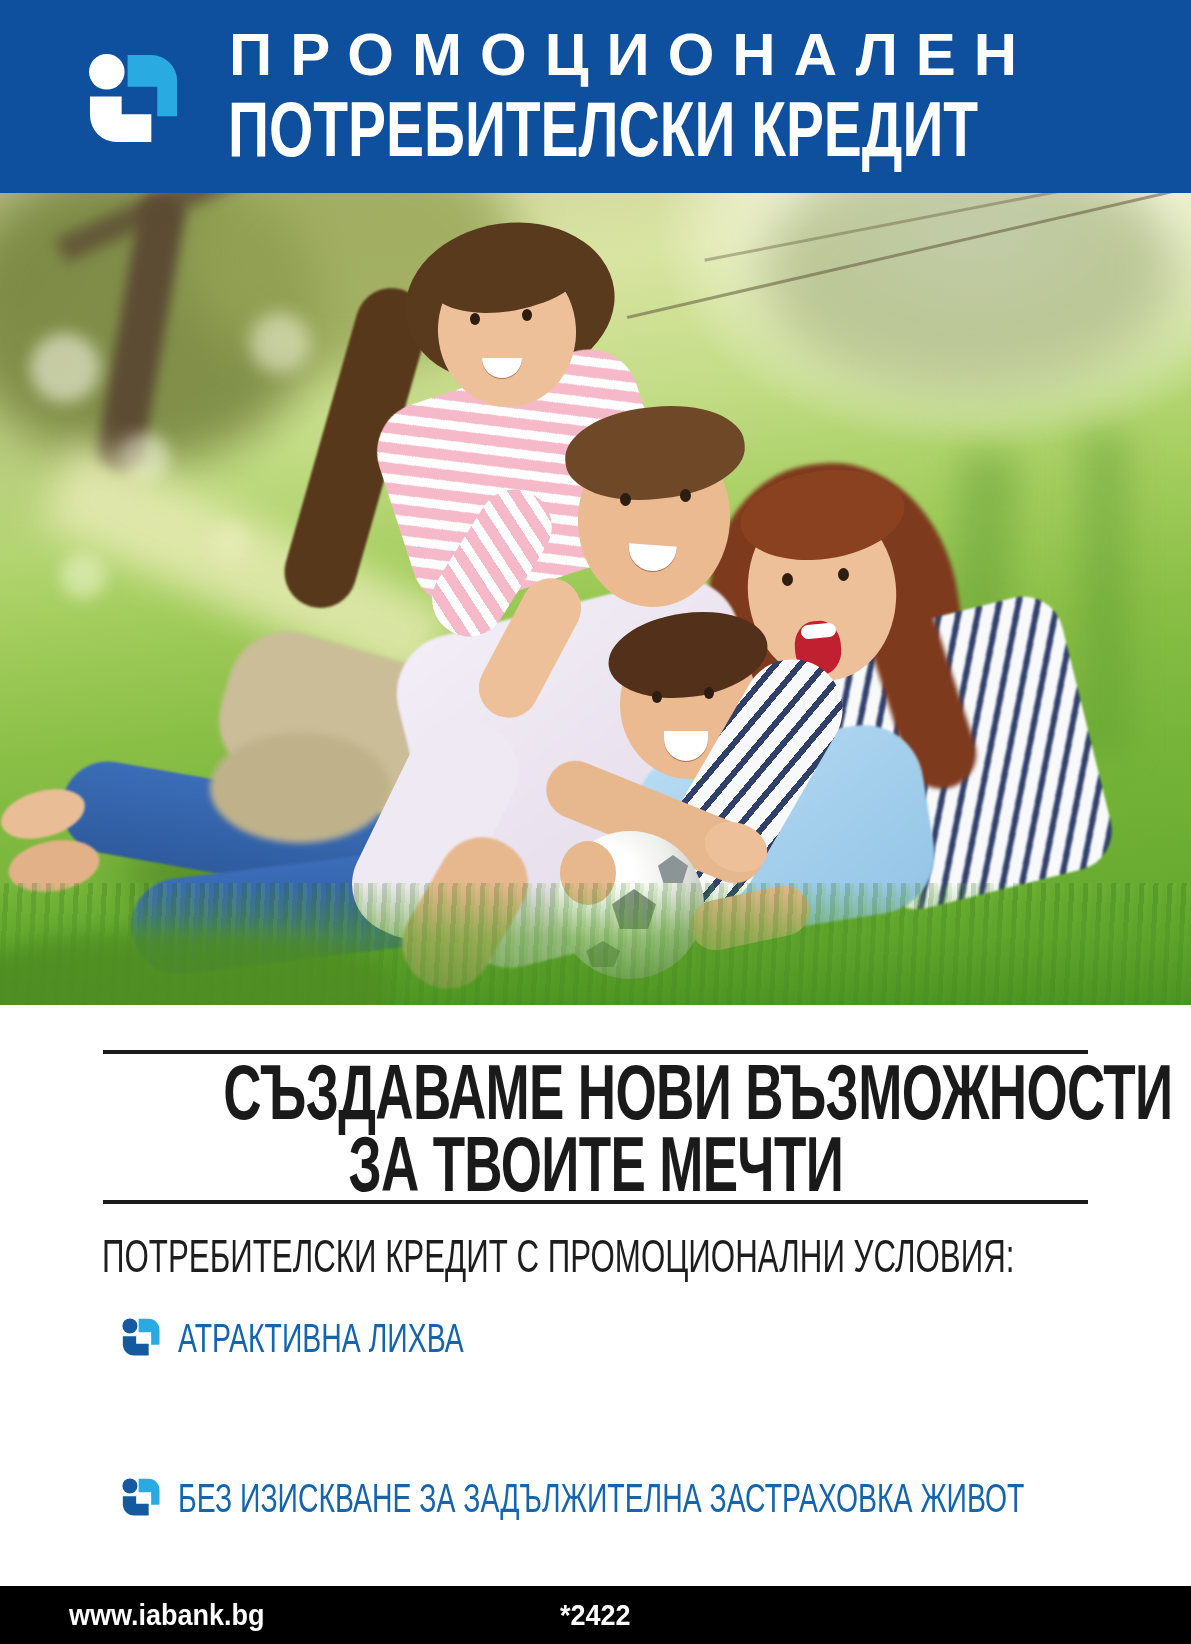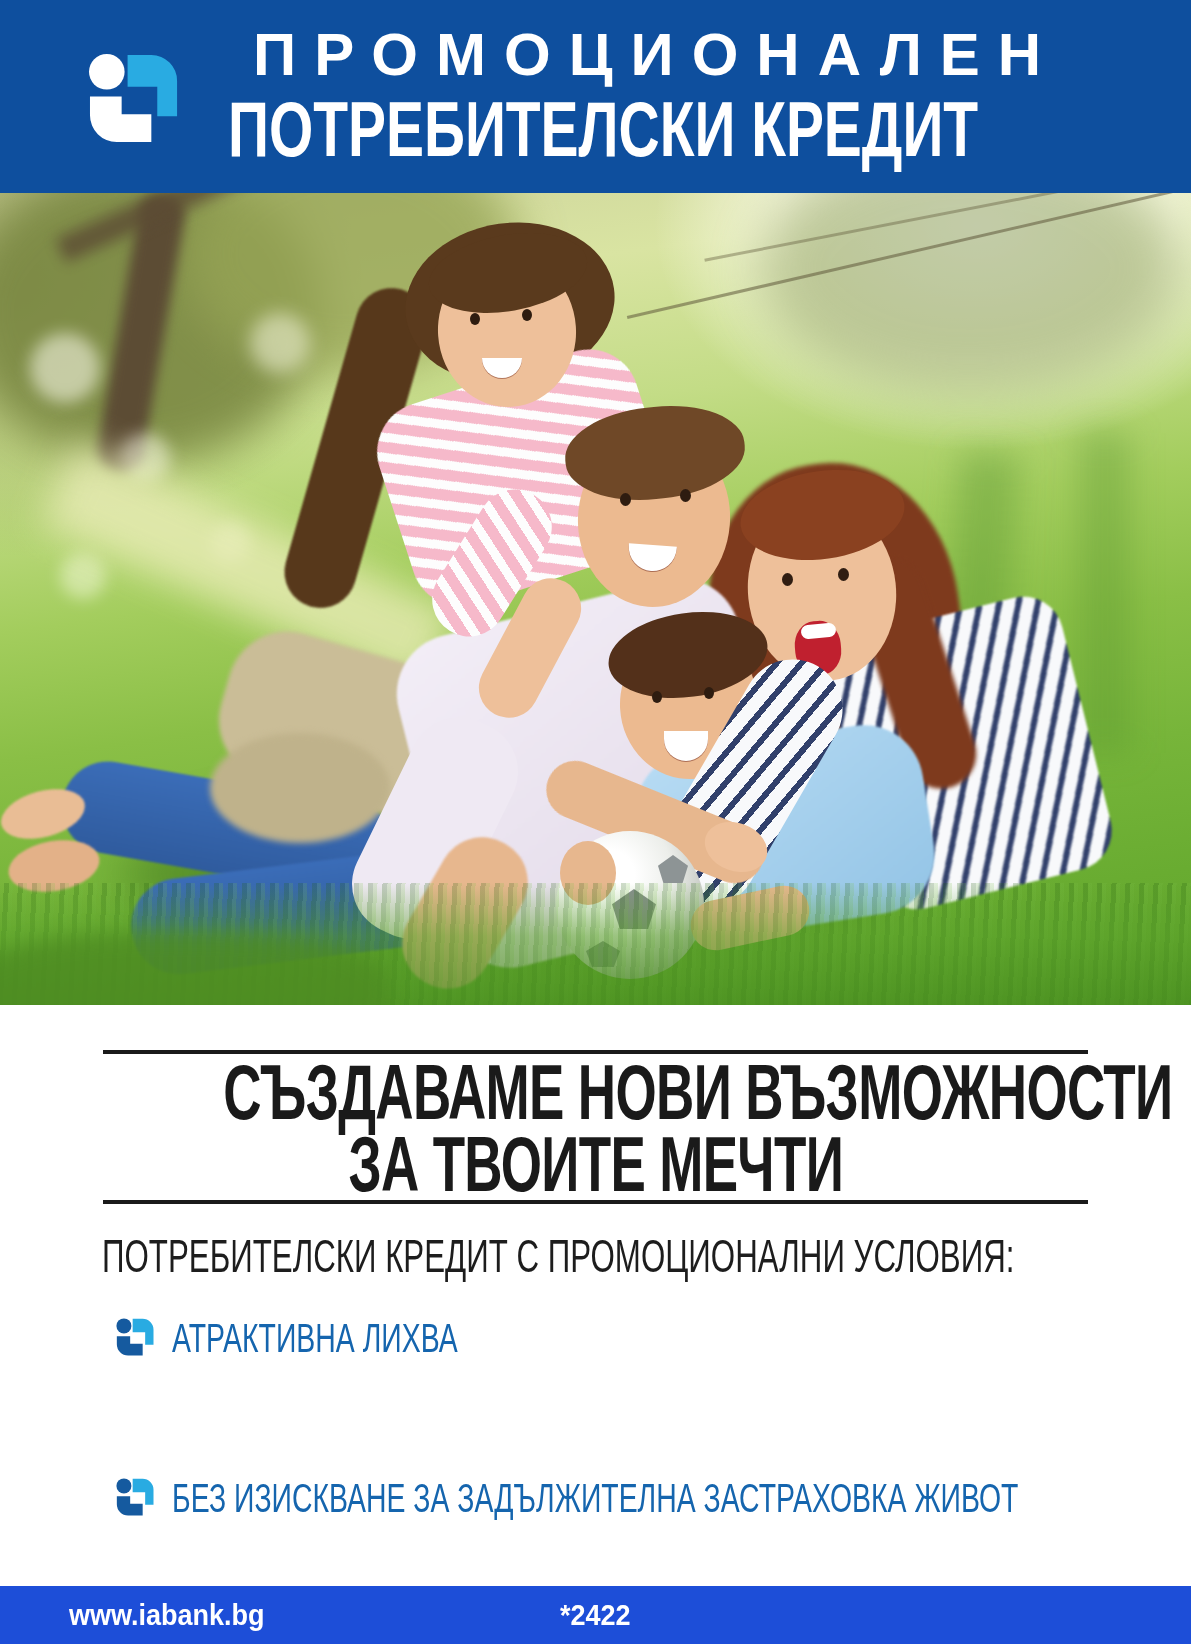--- a/index.html
+++ b/index.html
@@ -5,42 +5,42 @@
   html,body{margin:0;padding:0;background:#ffffff;}
   #poster{position:relative;width:1191px;height:1644px;background:#ffffff;overflow:hidden;
           font-family:"Liberation Sans", sans-serif;}
   .s{position:absolute;}
   
   #header{position:absolute;left:0;top:0;width:1191px;height:193px;background:#0E4F9E;}
   .hdr-line{position:absolute;color:#ffffff;font-weight:bold;white-space:nowrap;}
   #hdr1{left:229px;top:22px;font-size:60px;line-height:66px;letter-spacing:18px;}
   #hdr2{left:228px;top:90px;font-size:78px;line-height:78px;}
   #hdr2 span{display:inline-block;transform:scaleX(.73);transform-origin:left center;}
-  #hdr1 span{display:inline-block;margin-left:24px;}
+  #hdr1 span{display:inline-block;}
   
   #photo{position:absolute;left:0;top:193px;width:1191px;height:812px;overflow:hidden;
     background:
       radial-gradient(ellipse 430px 300px at 82% 4%, rgba(255,255,252,.98), rgba(255,254,240,.72) 45%, rgba(255,253,235,0) 75%),
       radial-gradient(ellipse 520px 380px at 0% 12%, rgba(118,128,60,.5), rgba(118,128,60,0) 70%),
       linear-gradient(172deg,#cdd39b 0%,#d9e4a2 15%,#c3dc86 30%,#a3cd5d 45%,#8abf46 58%,#77b53a 72%,#69ac31 86%,#5fa42c 100%);}
   
   .rule{position:absolute;left:103px;width:985px;height:4px;background:#1a1a1a;}
   .headline{position:absolute;left:0;width:1191px;text-align:center;color:#1a1a1a;
             font-weight:bold;font-size:78px;line-height:72px;white-space:nowrap;}
   .headline span{display:inline-block;transform:scaleX(.68);transform-origin:center;letter-spacing:-1px;}
   #subheading{position:absolute;left:102px;top:1230px;font-size:46px;line-height:52px;color:#1d1d1d;white-space:nowrap;}
   #subheading span{display:inline-block;transform:scaleX(.68);transform-origin:left center;}
   
-  .bullet{position:absolute;left:116px;display:flex;align-items:center;height:44px;}
+  .bullet{position:absolute;left:122px;display:flex;align-items:center;height:44px;}
   .bullet .txt{font-size:40px;color:#1565AE;white-space:nowrap;display:inline-block;
                transform:scaleX(.71);transform-origin:left center;margin-left:16px;}
   .logo-ico{display:block;}
   .p-white{fill:#ffffff;} .p-cyan{fill:#29ABE2;} .p-dark{fill:#155A9F;}
   
-  #footer{position:absolute;left:0;top:1586px;width:1191px;height:58px;background:#1d4ed8;}
+  #footer{position:absolute;left:0;top:1586px;width:1191px;height:58px;background:#000000;}
   .ftr{position:absolute;top:0;height:58px;display:flex;align-items:center;color:#fff;
        font-weight:bold;font-size:30px;white-space:nowrap;}
   .ftr span{display:inline-block;transform:scaleX(.9);}
   #ftr-web{left:69px;} #ftr-web span{transform-origin:left center;}
   #ftr-num{left:0;width:1191px;justify-content:center;} #ftr-num span{transform-origin:center;}
   #ftr-tel{right:50px;} #ftr-tel span{transform-origin:right center;}
 </style>
 </head>
 <body>
 

